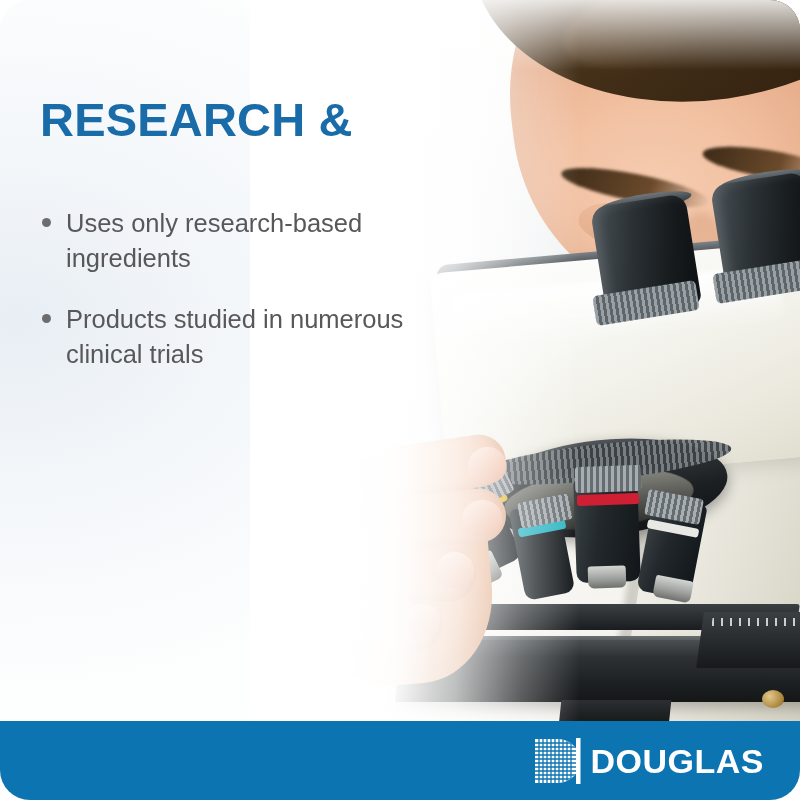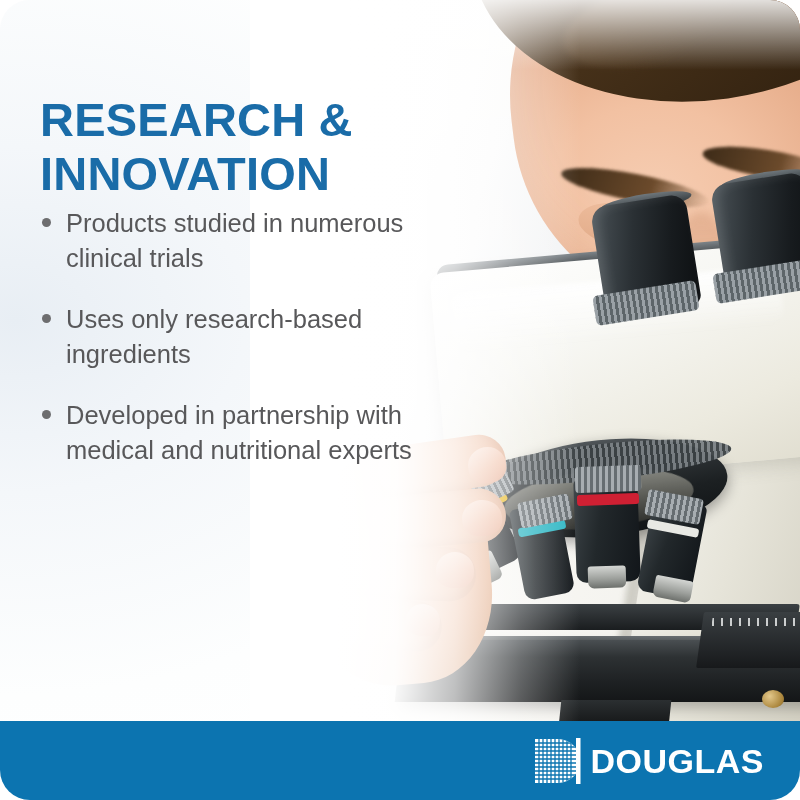--- a/index.html
+++ b/index.html
@@ -422,35 +422,30 @@
     <div class="hand-glow"></div>
 
     <div class="fade-top"></div>
     <div class="fade-left"></div>
   </div>
 
   <div class="content">
 
     <h1 class="headline">
       <span class="l1">RESEARCH &amp;</span>
-      <span class="l2">INNOVATION</span>
     </h1>
 
     <ul class="bullets" style="list-style:none;margin:0;padding:0;">
-      <li class="bullet">
-        <span class="dot"></span>
-        <span>Products studied in numerous clinical trials</span>
-      </li>
       <li class="bullet">
         <span class="dot"></span>
         <span>Uses only research-based ingredients</span>
       </li>
       <li class="bullet">
         <span class="dot"></span>
-        <span>Developed in partnership with medical and nutritional experts</span>
+        <span>Products studied in numerous clinical trials</span>
       </li>
     </ul>
   </div>
 
   <div class="footer">
     <div class="logo">
 
       <svg class="logo-mark" viewBox="0 0 100 100">
         <defs>
           <clipPath id="dshape">

